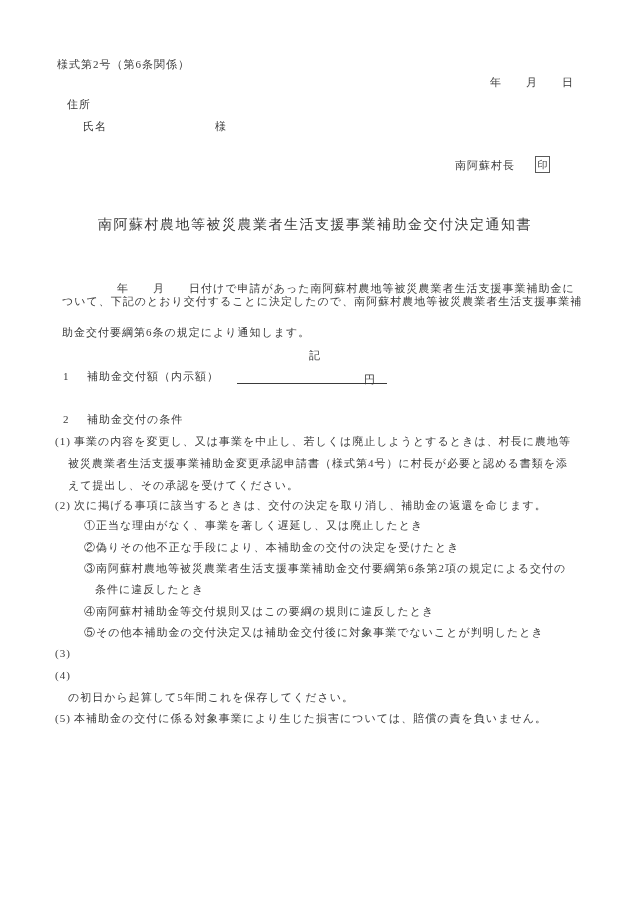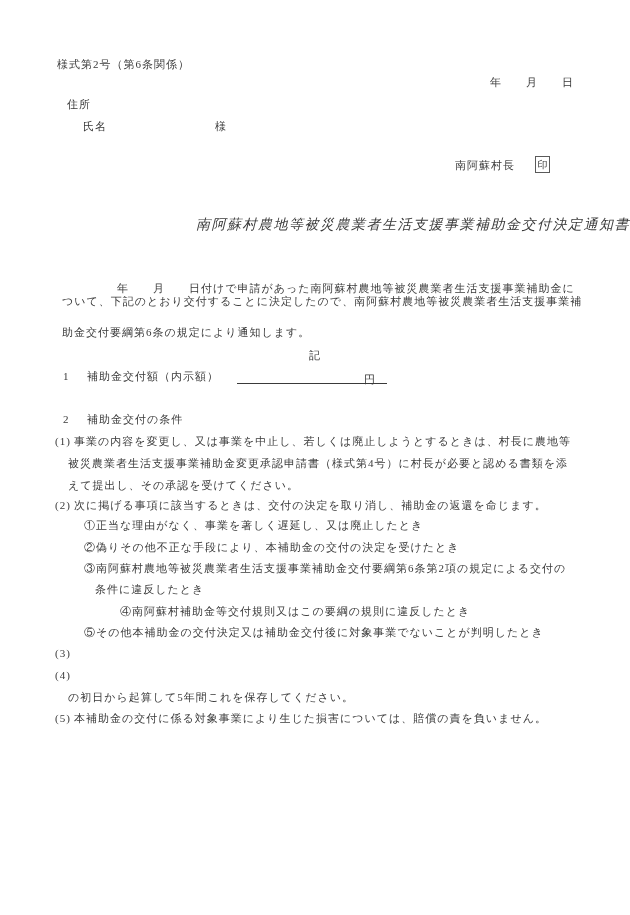--- a/index.html
+++ b/index.html
@@ -20,25 +20,24 @@
     position: absolute;
     font-size: 11px;
     letter-spacing: 1px;
     line-height: 15px;
     white-space: pre;
     color: #3a3a3a;
   }
   .title-line {
     left: 0;
     right: 0;
-    text-align: right;
+    text-align: center;
     font-size: 14px;
     letter-spacing: 1.5px;
     line-height: 18px;
-    font-style: italic;
   }
   .center-line {
     left: 0;
     right: 0;
     text-align: center;
   }
   .seal-box {
     position: absolute;
     width: 13px;
     height: 15px;
@@ -102,21 +101,21 @@
   <div class="line" style="left:74px; top:434px;">事業の内容を変更し、又は事業を中止し、若しくは廃止しようとするときは、村長に農地等</div>
   <div class="line" style="left:68px; top:456px;">被災農業者生活支援事業補助金変更承認申請書（様式第4号）に村長が必要と認める書類を添</div>
   <div class="line" style="left:68px; top:478px;">えて提出し、その承認を受けてください。</div>
 
   <div class="line" style="left:55px; top:498px;">(2)</div>
   <div class="line" style="left:74px; top:498px;">次に掲げる事項に該当するときは、交付の決定を取り消し、補助金の返還を命じます。</div>
   <div class="line" style="left:84px; top:518px;">①正当な理由がなく、事業を著しく遅延し、又は廃止したとき</div>
   <div class="line" style="left:84px; top:540px;">②偽りその他不正な手段により、本補助金の交付の決定を受けたとき</div>
   <div class="line" style="left:84px; top:561px;">③南阿蘇村農地等被災農業者生活支援事業補助金交付要綱第6条第2項の規定による交付の</div>
   <div class="line" style="left:95px; top:582px;">条件に違反したとき</div>
-  <div class="line" style="left:84px; top:604px;margin-left:36px;">④南阿蘇村補助金等交付規則又はこの要綱の規則に違反したとき</div>
+  <div class="line" style="left:84px; top:604px;">④南阿蘇村補助金等交付規則又はこの要綱の規則に違反したとき</div>
   <div class="line" style="left:84px; top:625px;">⑤その他本補助金の交付決定又は補助金交付後に対象事業でないことが判明したとき</div>
 
   <div class="line" style="left:55px; top:646px;">(3)</div>
 
   <div class="line" style="left:55px; top:668px;">(4)</div>
   <div class="line" style="left:68px; top:690px;">の初日から起算して5年間これを保存してください。</div>
 
   <div class="line" style="left:55px; top:711px;">(5)</div>
   <div class="line" style="left:74px; top:711px;">本補助金の交付に係る対象事業により生じた損害については、賠償の責を負いません。</div>
 

